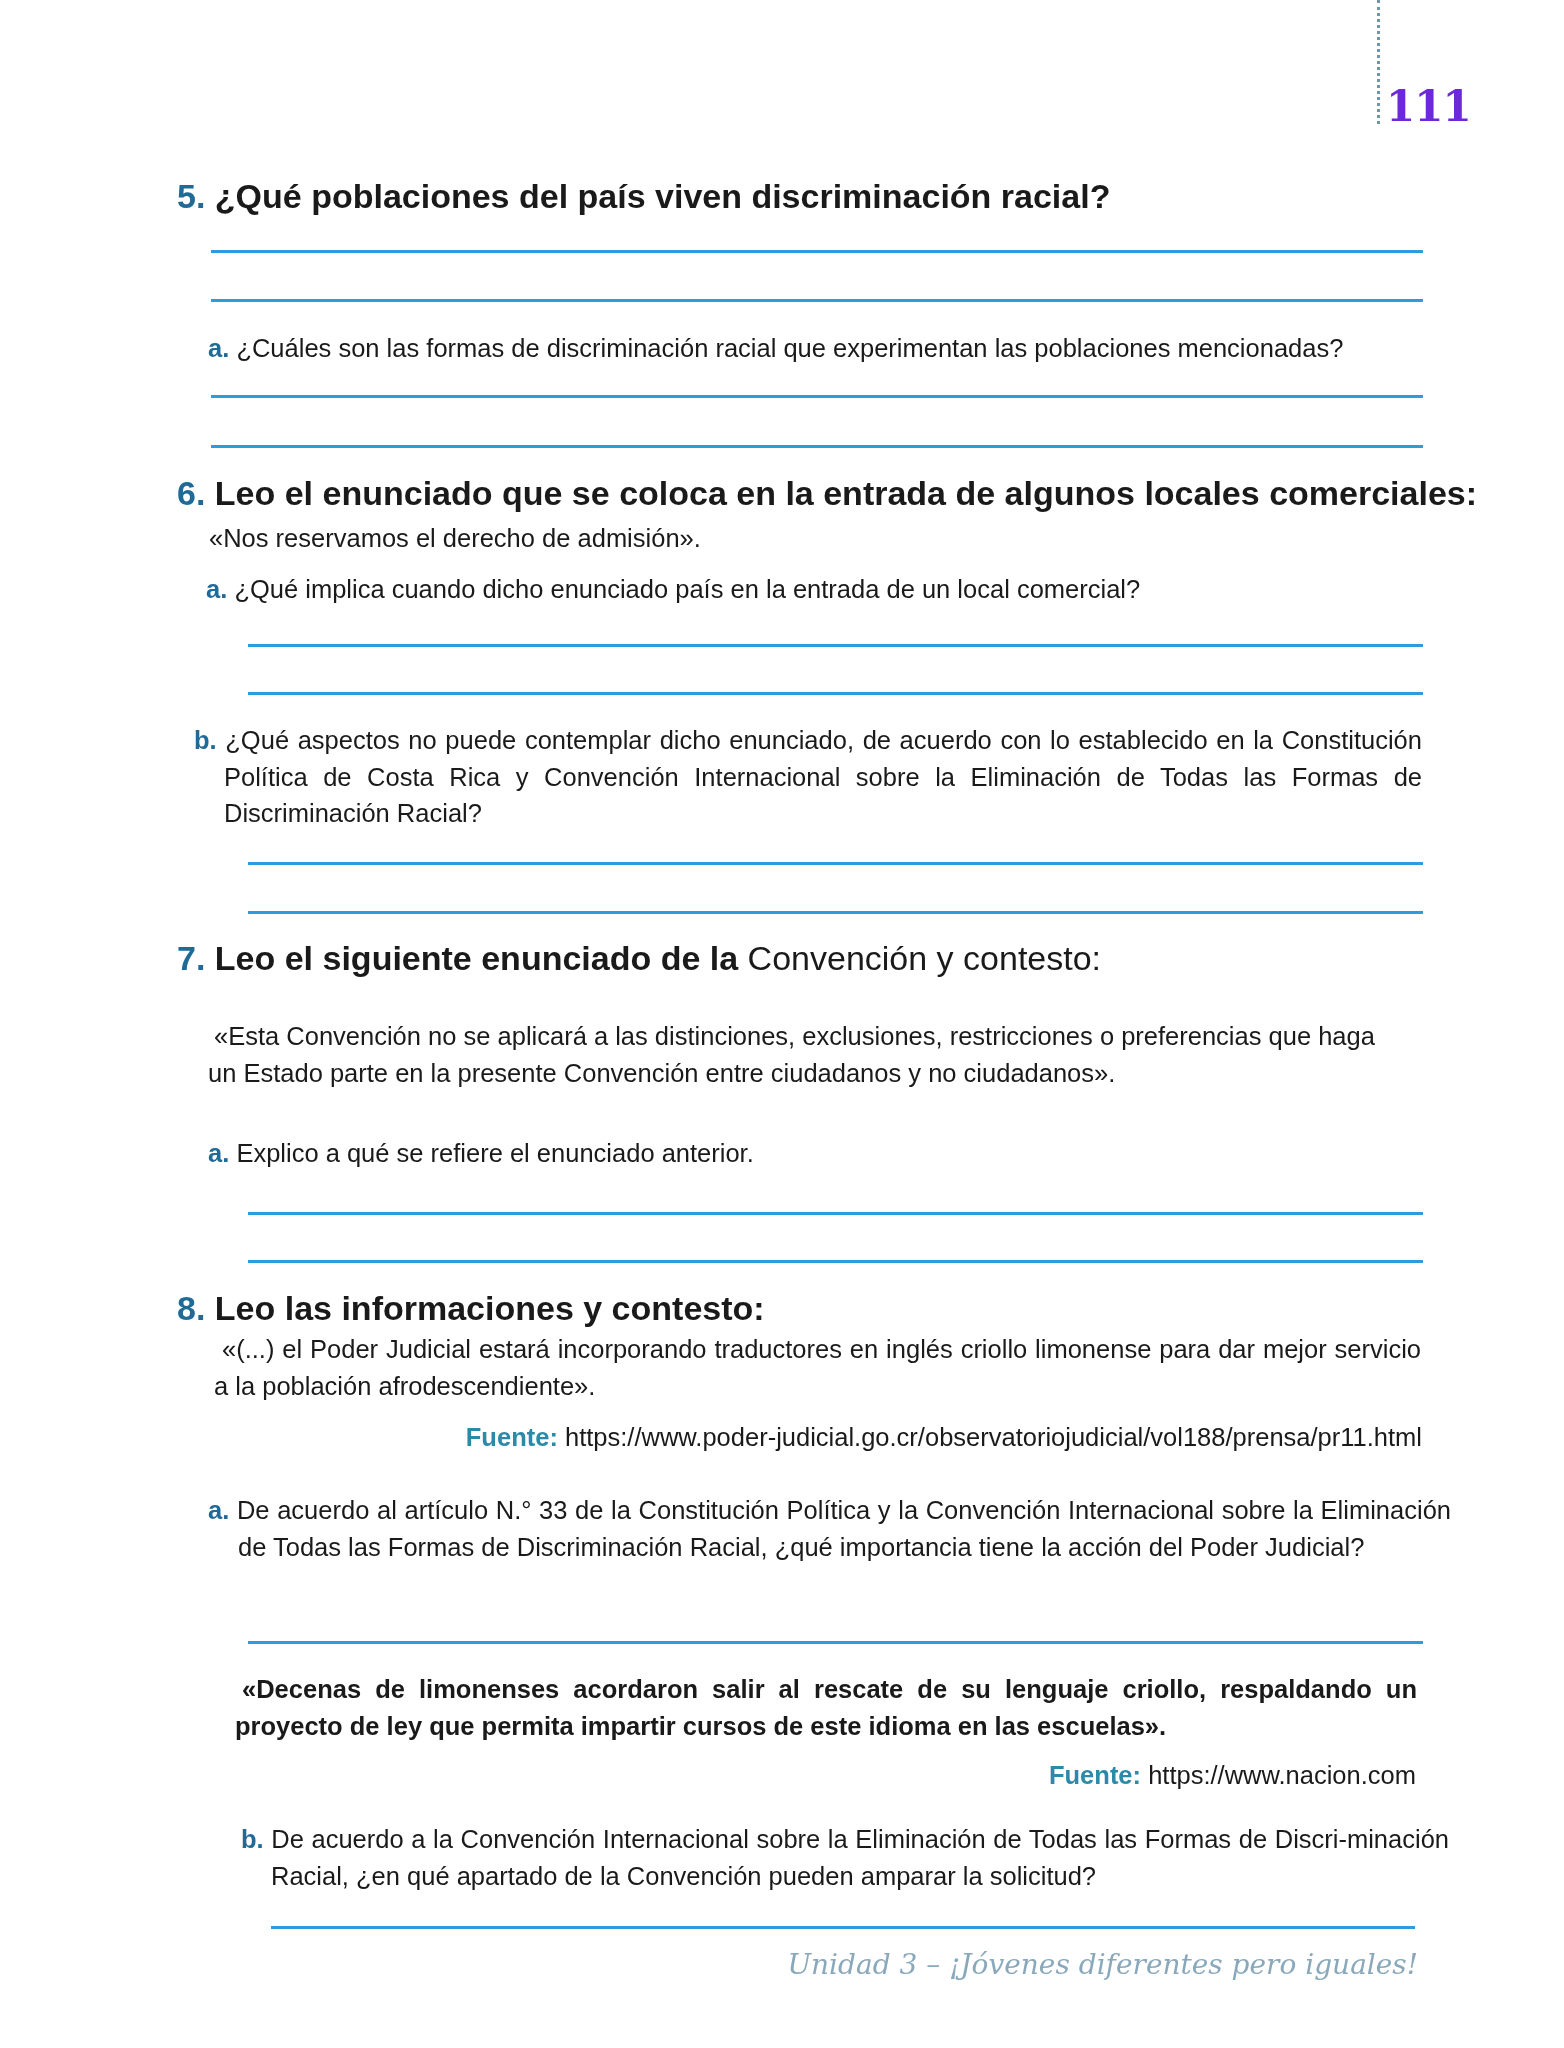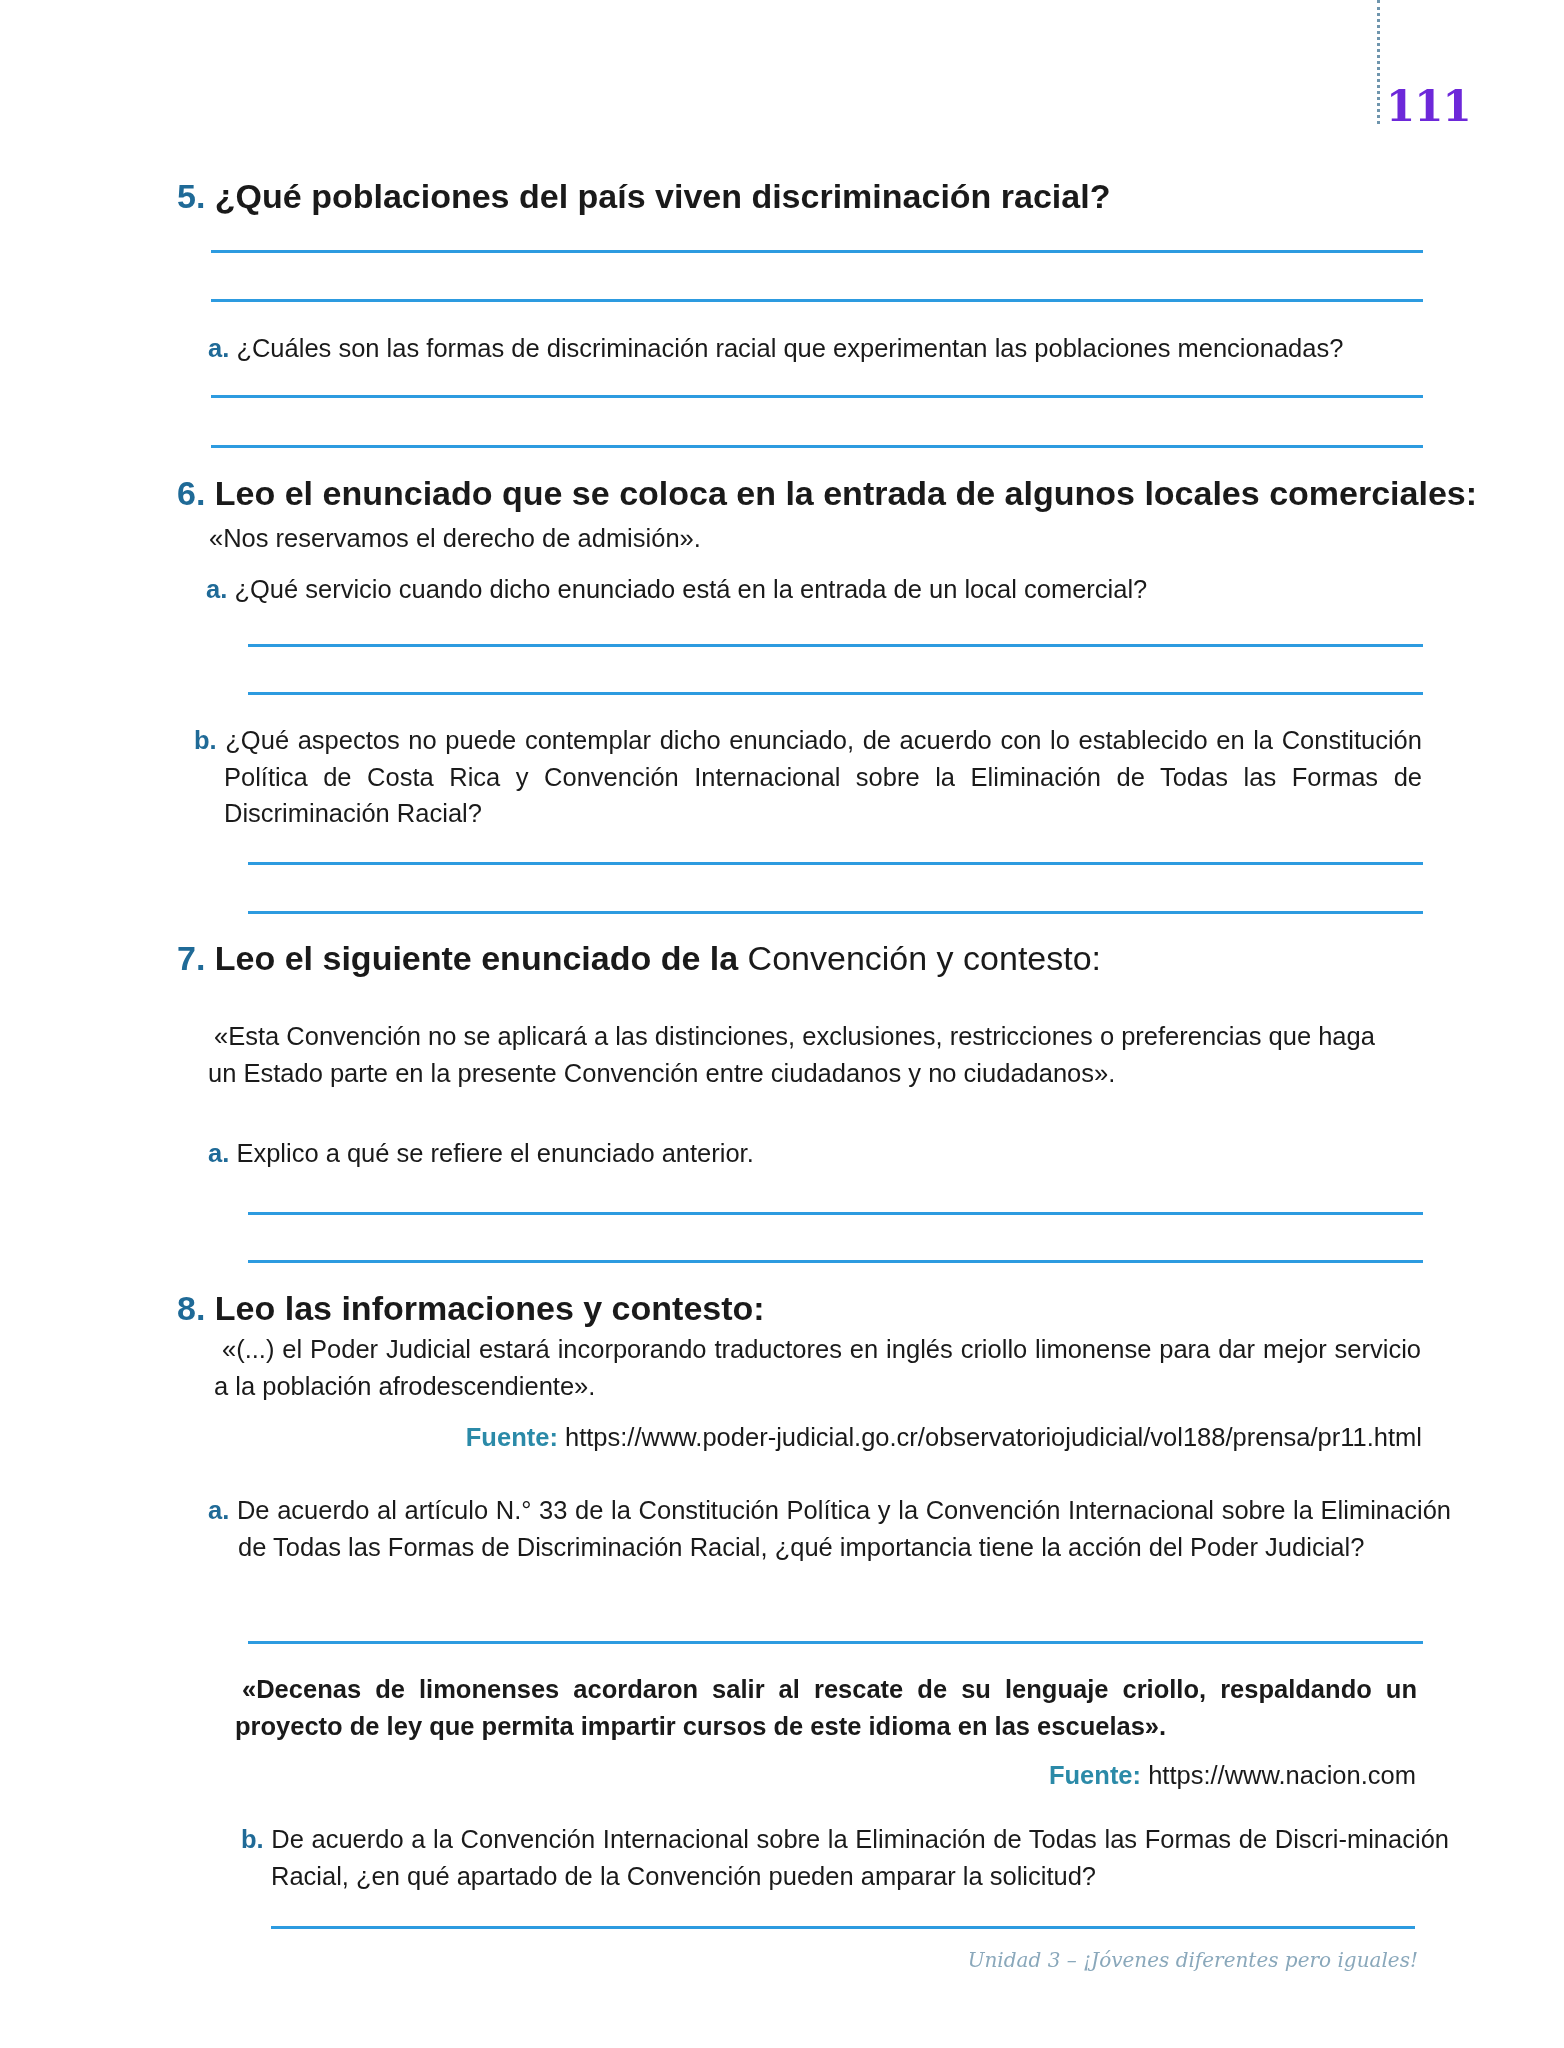--- a/index.html
+++ b/index.html
@@ -10,21 +10,21 @@
              font-size:42px; color:#6d28d9; letter-spacing:-1px; }
   .q { position:absolute; font-size:34px; line-height:36px; font-weight:600; color:#1a1a1a; white-space:nowrap; }
   .t { position:absolute; font-size:25.5px; line-height:36.5px; color:#1a1a1a; }
   .num { color:#1f6a97; font-weight:600; }
   .sub { color:#1f6a97; font-weight:600; }
   .line { position:absolute; height:3px; background:#2d9be0; }
   .src { position:absolute; font-size:25.5px; line-height:36px; white-space:nowrap; text-align:right; }
   .src .lbl { color:#2b8aa8; font-weight:bold;margin-left:28px; }
   .justify-last { text-align:justify; text-align-last:left; }
   .footer { position:absolute; right:146px; top:1948px; font-family:"DejaVu Serif", serif; font-style:italic;
-            font-size:20px; color:#8aa8bb; white-space:nowrap; }
+            font-size:28px; color:#8aa8bb; white-space:nowrap; }
 </style>
 </head>
 <body>
 
 <div class="dots"></div>
 <div class="pagenum">111</div>
 
 <div class="q" style="left:177px; top:178px;">
   <span class="num">5.</span>
   <span>¿Qué poblaciones del país viven discriminación racial?</span>
@@ -39,21 +39,21 @@
 <div class="line" style="left:211px; top:395px; width:1212px;"></div>
 <div class="line" style="left:211px; top:445px; width:1212px;"></div>
 
 <div class="q" style="left:177px; top:475px;">
   <span class="num">6.</span>
   <span>Leo el enunciado que se coloca en la entrada de algunos locales comerciales:</span>
 </div>
 <div class="t" style="left:209px; top:520px; white-space:nowrap;text-align:center;">«Nos reservamos el derecho de admisión».</div>
 <div class="t" style="left:206px; top:571px; white-space:nowrap;">
   <span class="sub">a.</span>
-  <span>¿Qué servicio cuando dicho enunciado está en la entrada de un local comercial?</span>
+  <span>¿Qué implica cuando dicho enunciado país en la entrada de un local comercial?</span>
 </div>
 <div class="line" style="left:248px; top:644px; width:1175px;"></div>
 <div class="line" style="left:248px; top:692px; width:1175px;"></div>
 
 <div class="t justify-last" style="left:194px; top:722px; width:1198px; padding-left:30px; text-indent:-30px;">
   <span class="sub">b.</span>
   <span>¿Qué aspectos no puede contemplar dicho enunciado, de acuerdo con lo establecido en la Constitución Política de Costa Rica y Convención Internacional sobre la Eliminación de Todas las Formas de Discriminación Racial?</span>
 </div>
 <div class="line" style="left:248px; top:862px; width:1175px;"></div>
 <div class="line" style="left:248px; top:911px; width:1175px;"></div>

